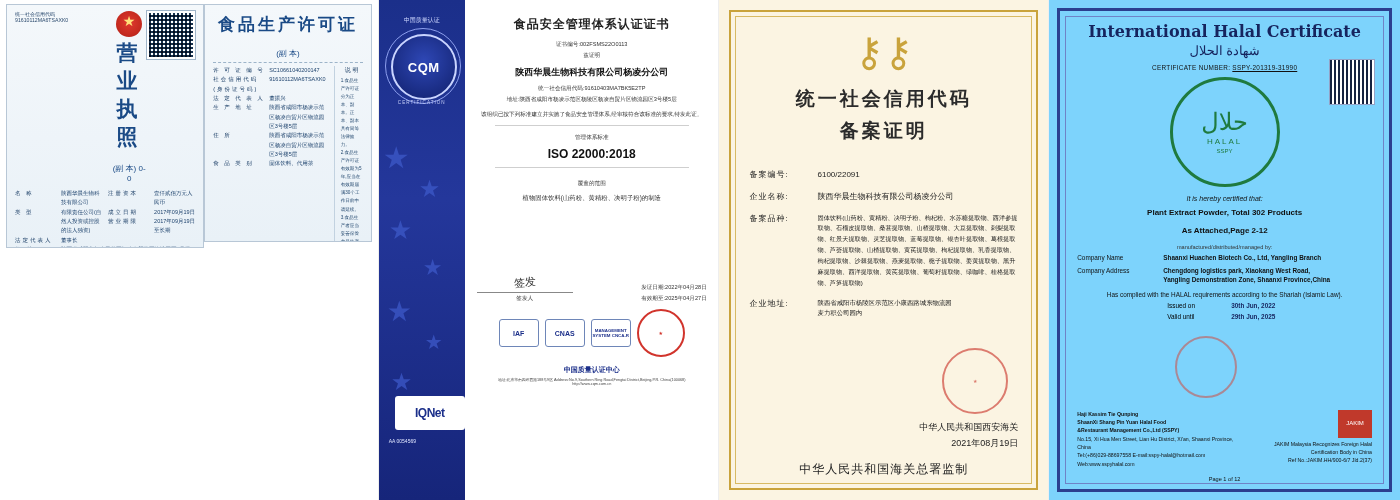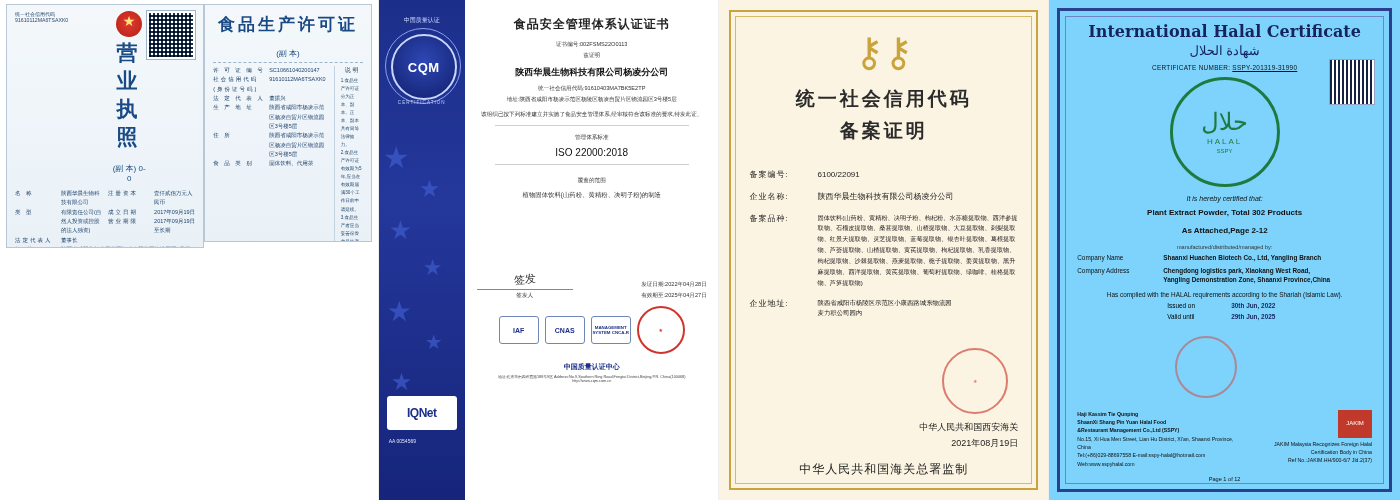--- a/index.html
+++ b/index.html
@@ -50,30 +50,30 @@
 
   
   .col2{width:340px;height:500px;position:relative;background:#fff;border-left:1px solid #eee;}
   .cqm-left{position:absolute;left:0;top:0;width:86px;height:500px;
     background:linear-gradient(180deg,#1b2f8a 0%,#24379b 40%,#16257a 100%);overflow:hidden;}
   .star{position:absolute;color:#3d59c9;font-size:30px;opacity:.75;}
   .cqm-badge{position:absolute;left:12px;top:34px;width:62px;height:62px;border-radius:50%;
     background:radial-gradient(circle at 50% 40%,#2e47b5,#101f6b);border:2px solid #c9d4ff;
     color:#fff;font-size:13px;font-weight:bold;display:flex;align-items:center;justify-content:center;letter-spacing:.5px;}
   .cqm-ring{position:absolute;left:6px;top:28px;width:74px;height:74px;border-radius:50%;border:1px solid #8ea0ef;}
-  .iqnet{position:absolute;left:8px;bottom:70px;width:70px;height:34px;background:#fff;border-radius:3px;
+  .iqnet{position:absolute;left:16px;bottom:70px;width:70px;height:34px;background:#fff;border-radius:3px;
     color:#1b2f8a;font-size:12px;font-weight:bold;display:flex;align-items:center;justify-content:center;letter-spacing:-.5px;}
   .cqm-right{position:absolute;left:86px;top:0;width:254px;height:500px;padding:10px 12px;box-sizing:border-box;}
   .cert-word{font-size:28px;font-weight:bold;letter-spacing:2px;text-align:center;
     color:#9a9a9a;font-family:"DejaVu Serif",serif;}
   .cert-cn{text-align:center;font-size:12px;font-weight:bold;color:#222;margin-top:6px;letter-spacing:1px;}
   .cert-small{font-size:5.6px;color:#333;line-height:1.9;}
   .cert-center{text-align:center;}
   .cert-org{text-align:center;font-size:9px;font-weight:bold;color:#111;margin:6px 0 4px;}
-  .cert-std{text-align:center;font-size:10px;font-weight:normal;color:#111;margin:4px 0;}
+  .cert-std{text-align:center;font-size:12px;font-weight:bold;color:#111;margin:4px 0;}
   .hr-thin{border-top:1px solid #cfcfcf;margin:6px 18px;}
   .logos{display:flex;gap:6px;justify-content:center;align-items:center;margin-top:6px;}
   .logo-box{width:38px;height:26px;border:1px solid #6e86b8;border-radius:3px;display:flex;align-items:center;justify-content:center;
     font-size:7px;font-weight:bold;color:#1b2f8a;background:#fff;}
   .round-seal{width:44px;height:44px;border-radius:50%;border:2px solid #d1342c;color:#d1342c;
     display:flex;align-items:center;justify-content:center;font-size:5px;text-align:center;}
   .sig{font-family:"DejaVu Serif",serif;font-size:11px;color:#333;transform:rotate(-6deg);}
 
   
   .col3{width:330px;height:500px;position:relative;background:#fbf4e2;border-left:1px solid #eee;

